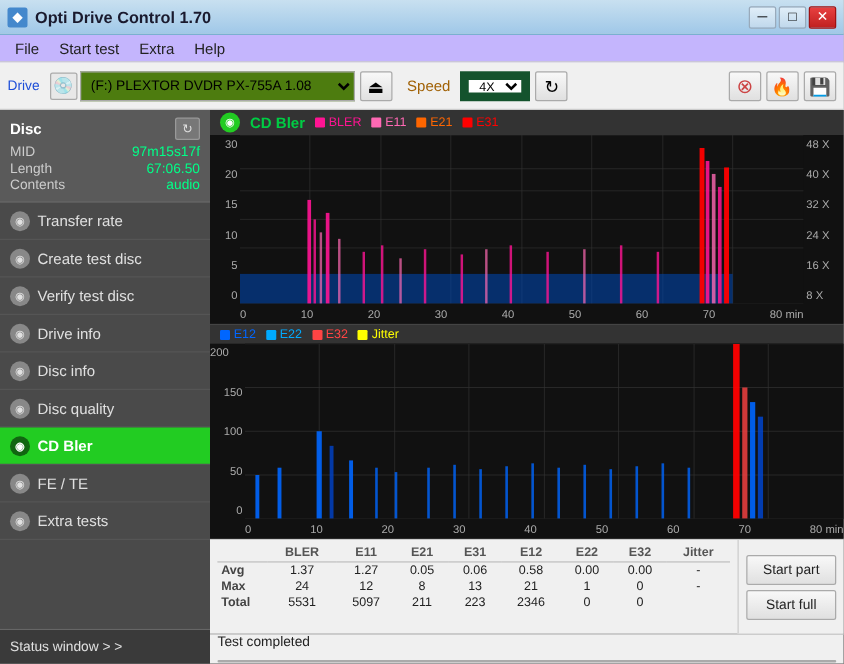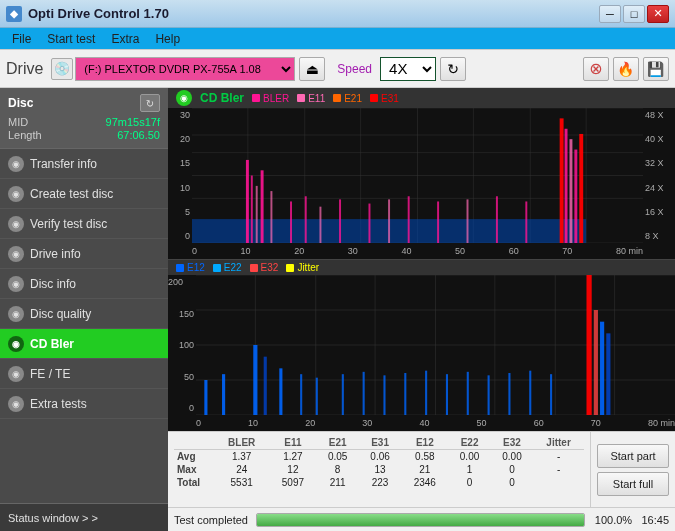--- a/index.html
+++ b/index.html
@@ -16,45 +16,45 @@
       border-bottom: 1px solid #7ab0d0;
     }
     .title-bar-icon { width: 16px; height: 16px; background: #4488cc; border-radius: 2px; display: flex; align-items: center; justify-content: center; color: white; font-size: 10px; font-weight: bold; }
     .title-bar-text { font-size: 13px; color: #1a1a2e; font-weight: 600; }
     .title-bar-controls { display: flex; gap: 2px; }
     .title-btn { width: 22px; height: 18px; display: flex; align-items: center; justify-content: center; font-size: 11px; cursor: pointer; border: 1px solid #9ab; background: linear-gradient(to bottom, #e0eef8, #c0d8ec); border-radius: 2px; }
     .title-btn.close { background: linear-gradient(to bottom, #e84040, #c02020); color: white; border-color: #a01010; }
 
     
     .menu-bar {
-      background: #0ea5e9;
+      background: #c4b5fd;
       height: 22px;
       display: flex;
       align-items: center;
       padding: 0 4px;
       border-bottom: 1px solid #ccc;
     }
     .menu-item { padding: 2px 8px; cursor: pointer; font-size: 12px; color: #222; border-radius: 2px; }
 
     
     .toolbar {
       background: #f0f0f0;
       height: 38px;
       display: flex;
       align-items: center;
       padding: 0 6px;
       gap: 4px;
       border-bottom: 1px solid #ccc;
     }
-    .drive-label { font-size: 16px; color: #404040; margin-right: 4px; }
+    .drive-label { font-size: 11px; color: #1d4ed8; margin-right: 4px; }
     .drive-select-wrapper { display: flex; align-items: center; gap: 2px; }
-    .drive-select { height: 24px; width: 220px; font-size: 11px; border: 1px solid #aaa; background: #ec4899; padding: 0 4px; }
+    .drive-select { height: 24px; width: 220px; font-size: 11px; border: 1px solid #aaa; background: #4d7c0f; padding: 0 4px; }
     .toolbar-icon-btn { width: 26px; height: 24px; border: 1px solid #aaa; background: linear-gradient(to bottom, #f8f8f8, #e0e0e0); border-radius: 2px; display: flex; align-items: center; justify-content: center; cursor: pointer; font-size: 14px; }
-    .speed-label { font-size: 12px; color: #a21caf; margin-left: 8px; margin-right: 4px; }
-    .speed-select { height: 24px; width: 56px; font-size: 15px; border: 1px solid #14532d; background: white; padding: 0 4px; }
+    .speed-label { font-size: 12px; color: #a16207; margin-left: 8px; margin-right: 4px; }
+    .speed-select { height: 24px; width: 56px; font-size: 10px; border: 7px solid #14532d; background: white; padding: 0 4px; }
 
     
     .main-layout {
       display: flex;
       height: calc(531px - 28px - 22px - 38px);
       border-radius: 27px;
     }
 
     
     .sidebar {
@@ -154,23 +154,23 @@
     .stats-table .row-label { text-align: left; color: #444; font-weight: 600; }
     .stats-btns { display: flex; flex-direction: column; justify-content: center; gap: 4px; padding: 4px 6px; background: #f0f0f0; border-left: 1px solid #ccc; }
     .stat-btn { width: 72px; height: 24px; font-size: 11px; cursor: pointer; border: 1px solid #aaa; background: linear-gradient(to bottom, #f8f8f8, #e0e0e0); border-radius: 2px; color: #222; }
 
     
     .status-bar {
       height: 24px;
       background: #f0f0f0;
       border-top: 1px solid #ccc;
       display: flex;
-      align-items: center;
       padding: 0 6px;
       gap: 8px;
+      flex-direction: column;
     }
     .status-text { font-size: 11px; color: #222; }
     .progress-bar-wrapper { flex: 1; height: 14px; border: 1px solid #aaa; background: #ddd; border-radius: 2px; overflow: hidden; }
     .progress-bar-fill { height: 100%; background: linear-gradient(to bottom, #88dd88, #44aa44); width: 100%; }
     .progress-pct { font-size: 11px; color: #222; min-width: 40px; text-align: center; }
     .time-text { font-size: 11px; color: #222; }
 
     
     svg { width: 100%; height: 100%; }
   </style>
@@ -233,26 +233,30 @@
         <div class="disc-refresh-btn">↻</div>
       </div>
       <div class="disc-row">
         <span class="disc-key">MID</span>
         <span class="disc-val">97m15s17f</span>
       </div>
       <div class="disc-row">
         <span class="disc-key">Length</span>
         <span class="disc-val">67:06.50</span>
       </div>
+      <div class="disc-row">
+        <span class="disc-key">Contents</span>
+        <span class="disc-val">audio</span>
+      </div>
     </div>
 
     <div class="sidebar-nav">
       <div class="nav-item">
         <div class="nav-icon nav-icon-gray">◉</div>
-        <span>Transfer info</span>
+        <span>Transfer rate</span>
       </div>
       <div class="nav-item">
         <div class="nav-icon nav-icon-gray">◉</div>
         <span>Create test disc</span>
       </div>
       <div class="nav-item">
         <div class="nav-icon nav-icon-gray">◉</div>
         <span>Verify test disc</span>
       </div>
       <div class="nav-item">

